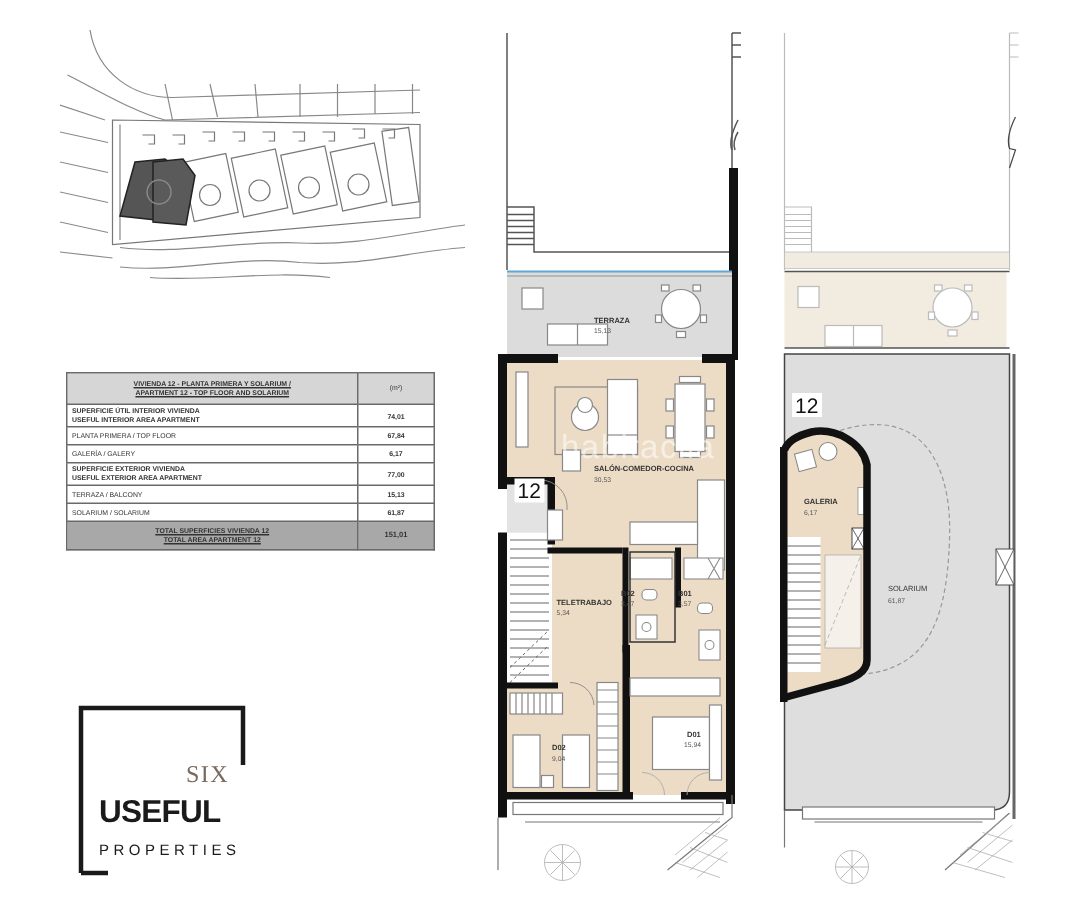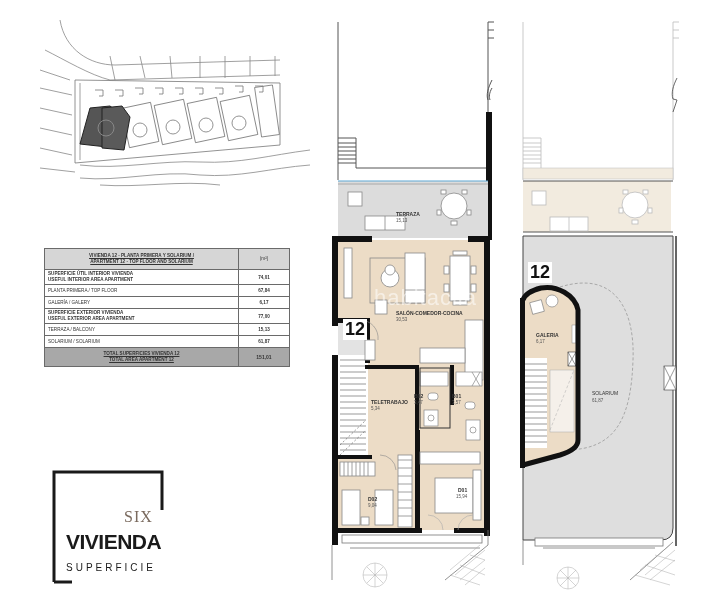--- a/index.html
+++ b/index.html
@@ -12,21 +12,21 @@
   .area-table .hdr td.unit { text-decoration:none; font-weight:normal; }
   .area-table td.val { width:44px; text-align:center; font-weight:bold; }
   .area-table td.bold { font-weight:bold; line-height:6px; }
   .area-table .total td { background:#a8a8a8; font-weight:bold; text-align:center; text-decoration:underline; height:16px; line-height:6px; }
   .area-table .total td.val { text-decoration:none; font-size:5px; }
   .logo-six { position:absolute; left:124px; top:508px; font-size:16px; color:#7a6a5e; letter-spacing:1px; font-family:Liberation Serif, serif; }
   .logo-seconds { position:absolute; left:66px; top:530px; font-size:21px; font-weight:bold; color:#1a1a1a; letter-spacing:-0.5px; font-family:"Liberation Sans", sans-serif; }
   .logo-props { position:absolute; left:66px; top:562px; font-size:10px; color:#1a1a1a; letter-spacing:3px; font-family:"Liberation Sans", sans-serif; }
   .room-label { position:absolute; font-size:5px; font-weight:bold; color:#333; font-family:"Liberation Sans", sans-serif; white-space:nowrap; }
   .room-area { position:absolute; font-size:4.5px; color:#555; font-family:"Liberation Sans", sans-serif; }
-  .unit-num { position:absolute; font-size:18px; color:#111; background:#fff; padding:0 2px; font-family:"Liberation Sans", sans-serif;font-weight:bold; }
+  .unit-num { position:absolute; font-size:14px; color:#111; background:#fff; padding:0 2px; font-family:"Liberation Sans", sans-serif; }
   .watermark { position:absolute; font-size:22px; color:rgba(255,255,255,0.55); font-family:"Liberation Sans", sans-serif; letter-spacing:1px;margin-left:44px; }
 </style>
 </head>
 <body>
 
 <svg class="abs" style="left:40px;top:20px" width="270" height="170" viewBox="0 0 270 170">
   <g fill="none" stroke="#888" stroke-width="0.8">
     <path d="M20,0 C25,30 50,45 75,45 L240,40"></path>
     <path d="M5,30 C25,40 50,55 70,60 L240,55"></path>
     <path d="M70,36 L75,60 M100,36 L105,58 M130,36 L132,58 M160,36 L160,58 M185,36 L185,58 M210,36 L210,56 M235,36 L235,56"></path>
@@ -92,22 +92,22 @@
   </tr>
 </tbody>
   </table>
 
 <div>
   <svg class="abs" style="left:52px;top:470px" width="114" height="114" viewBox="0 0 114 114">
     <path d="M2,112 L2,2 L110,2 L110,40" fill="none" stroke="#1a1a1a" stroke-width="3"></path>
     <path d="M2,112 L20,112" fill="none" stroke="#1a1a1a" stroke-width="3"></path>
   </svg>
   <div class="logo-six">SIX</div>
-  <div class="logo-seconds">VIVIENDA</div>
-  <div class="logo-props">SUPERFICIE</div>
+  <div class="logo-seconds">USEFUL</div>
+  <div class="logo-props">PROPERTIES</div>
 </div>
 
 <svg class="abs" style="left:320px;top:0px" width="190" height="600" viewBox="0 0 190 600">
 
   <g fill="none" stroke="#555" stroke-width="1">
     <path d="M18,22 L18,180"></path>
     <path d="M168,22 L168,180"></path>
     <path d="M18,138 L36,138 L36,168 L168,168"></path>
     <path d="M18,143 L36,143 M18,147 L36,147 M18,151 L36,151 M18,155 L36,155 M18,159 L36,159 M18,163 L36,163"></path>
     <path d="M168,22 L174,22 M168,30 L174,30 M168,38 L174,38"></path>

